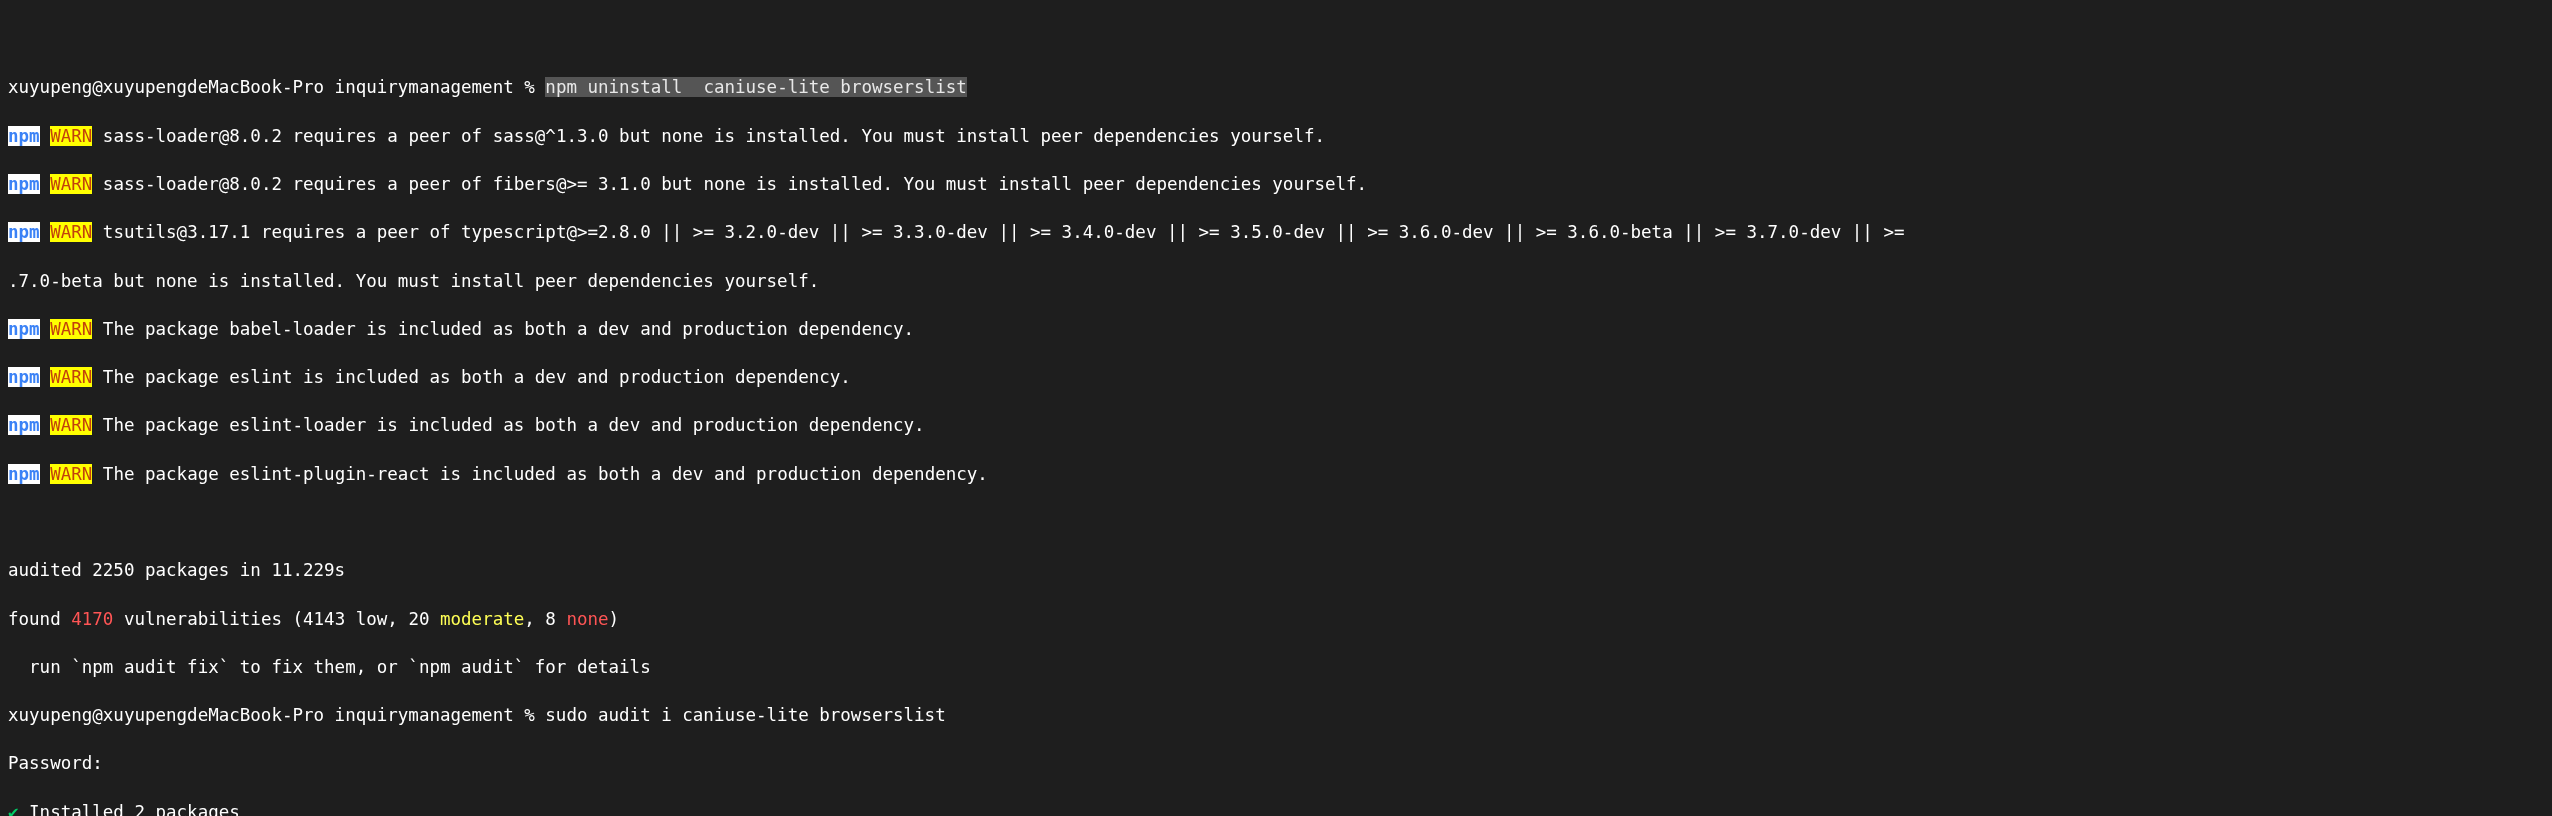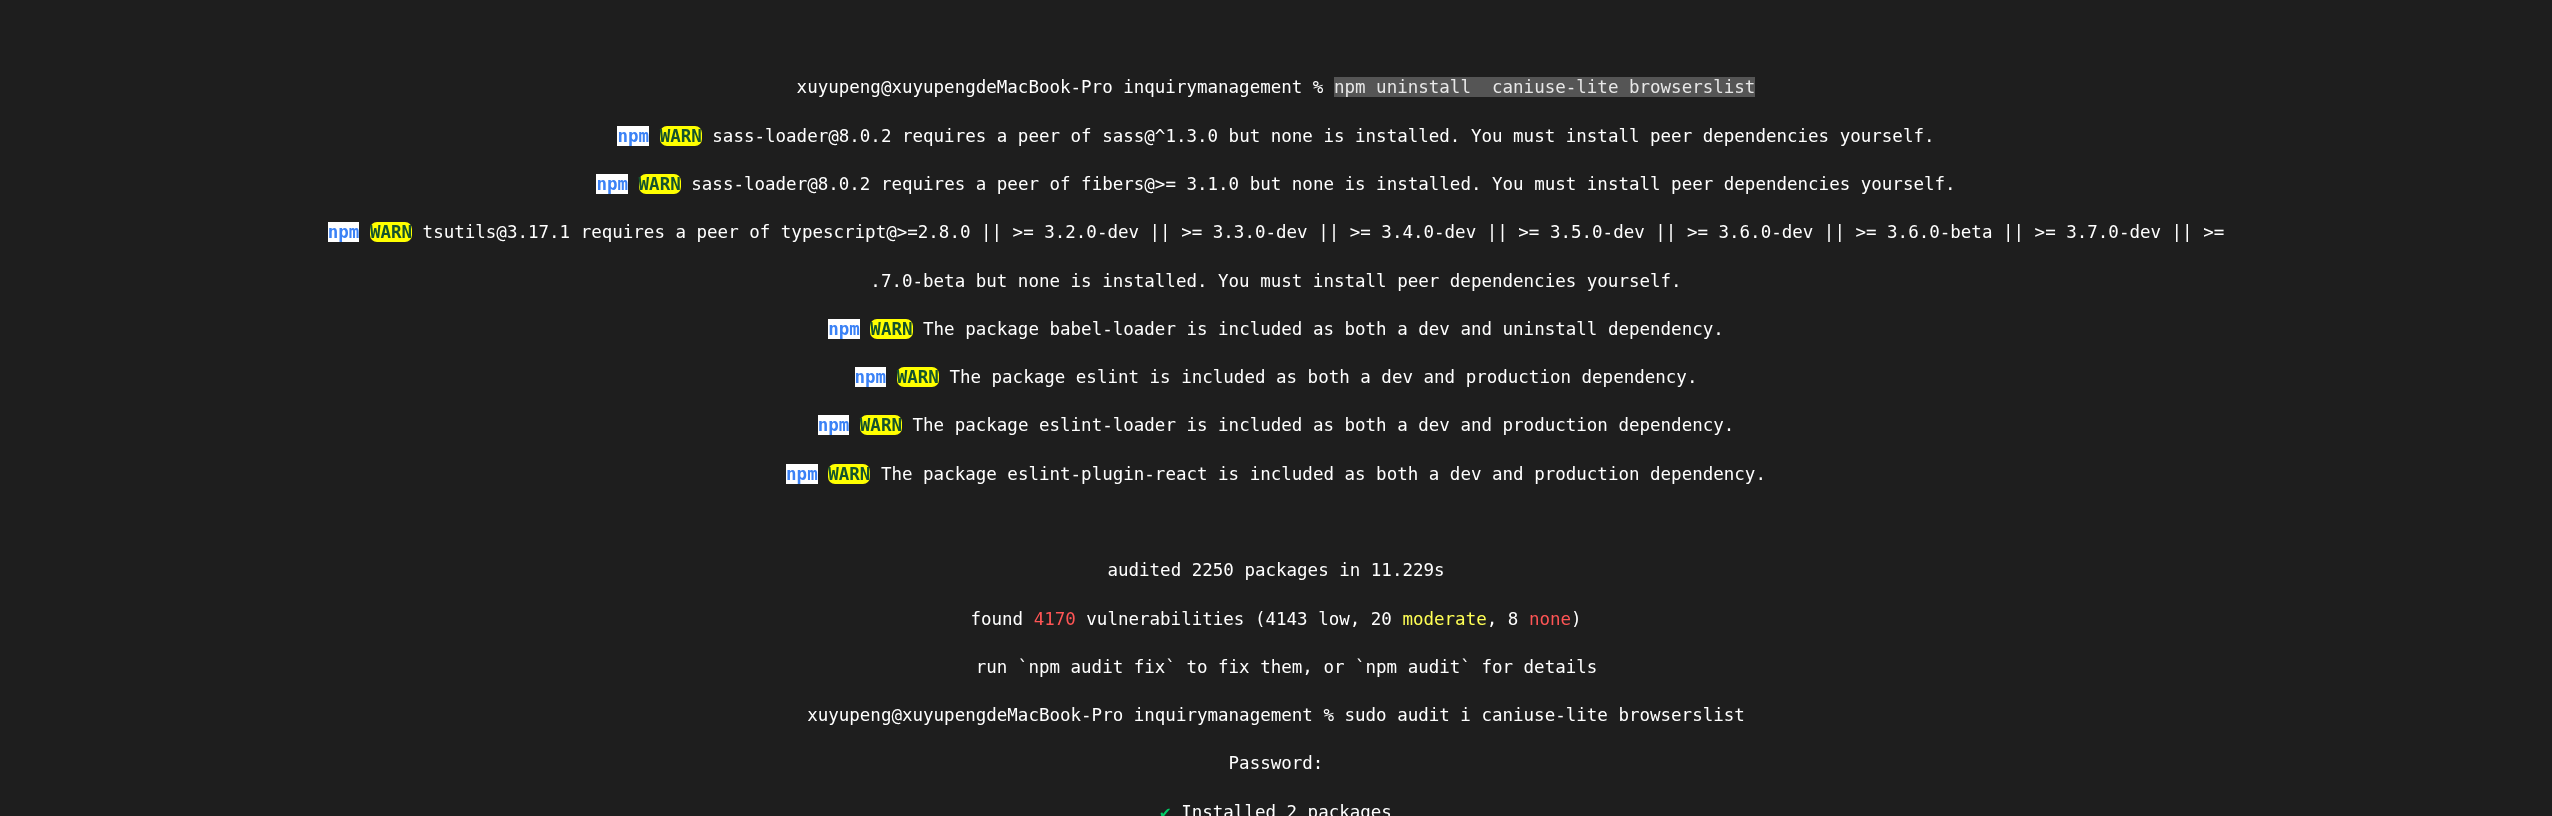--- a/index.html
+++ b/index.html
@@ -1,44 +1,44 @@
 <!DOCTYPE html>
 <html><head>
   <meta charset="utf-8">
   <style>
-    * { margin: 0; padding: 0; box-sizing: border-box; text-align: center; }
+    * { margin: 0; padding: 0; box-sizing: border-box; }
     body {
       background: #1e1e1e;
       font-family: 'Menlo', 'Monaco', 'Consolas', monospace;
       font-size: 17.5px;
       color: #e0e0e0;
       line-height: 1.38;
       padding: 3px 8px;
       white-space: pre;
       overflow-x: auto;
     }
     .line { display: block; }
     .highlight-cmd { background: #555; color: #e8e8e8; }
     .npm-white { background: #fff; color: #3b82f6; font-weight: bold; }
-    .warn-yellow { background: #ffff00; color: #14532d; font-weight: bold; border-radius: 7px; }
+    .warn-yellow { background: #ffff00; color: #c2410c; font-weight: normal; }
     .white { color: #ffffff; }
     .red { color: #ff5555; margin-top: 12px; }
     .yellow { color: #ffff55; }
     .check { color: #00cc66; }
   </style>
 </head>
 <body>
 
 
 <span class="line"><span class="white">xuyupeng@xuyupengdeMacBook-Pro inquirymanagement %</span> <span class="highlight-cmd">npm uninstall  caniuse-lite browserslist</span></span>
 <span class="line"><span class="npm-white">npm</span> <span class="warn-yellow">WARN</span><span class="white"> sass-loader@8.0.2 requires a peer of sass@^1.3.0 but none is installed. You must install peer dependencies yourself.</span></span>
 <span class="line"><span class="npm-white">npm</span> <span class="warn-yellow">WARN</span><span class="white"> sass-loader@8.0.2 requires a peer of fibers@&gt;= 3.1.0 but none is installed. You must install peer dependencies yourself.</span></span>
 <span class="line"><span class="npm-white">npm</span> <span class="warn-yellow">WARN</span><span class="white"> tsutils@3.17.1 requires a peer of typescript@&gt;=2.8.0 || &gt;= 3.2.0-dev || &gt;= 3.3.0-dev || &gt;= 3.4.0-dev || &gt;= 3.5.0-dev || &gt;= 3.6.0-dev || &gt;= 3.6.0-beta || &gt;= 3.7.0-dev || &gt;=</span></span>
 <span class="line"><span class="white">.7.0-beta but none is installed. You must install peer dependencies yourself.</span></span>
-<span class="line"><span class="npm-white">npm</span> <span class="warn-yellow">WARN</span><span class="white"> The package babel-loader is included as both a dev and uninstall dependency.</span></span>
+<span class="line"><span class="npm-white">npm</span> <span class="warn-yellow">WARN</span><span class="white"> The package babel-loader is included as both a dev and production dependency.</span></span>
 <span class="line"><span class="npm-white">npm</span> <span class="warn-yellow">WARN</span><span class="white"> The package eslint is included as both a dev and production dependency.</span></span>
 <span class="line"><span class="npm-white">npm</span> <span class="warn-yellow">WARN</span><span class="white"> The package eslint-loader is included as both a dev and production dependency.</span></span>
 <span class="line"><span class="npm-white">npm</span> <span class="warn-yellow">WARN</span><span class="white"> The package eslint-plugin-react is included as both a dev and production dependency.</span></span>
 <span class="line"> </span>
 <span class="line white">audited 2250 packages in 11.229s</span>
 <span class="line"><span class="white">found </span><span class="red">4170</span><span class="white"> vulnerabilities (4143 </span><span class="white">low</span><span class="white">, 20 </span><span class="yellow">moderate</span><span class="white">, 8 </span><span class="red">none</span><span class="white">)</span></span>
 <span class="line white">  run `npm audit fix` to fix them, or `npm audit` for details</span>
 <span class="line"><span class="white">xuyupeng@xuyupengdeMacBook-Pro inquirymanagement %</span><span class="white"> sudo audit i caniuse-lite browserslist</span></span>
 <span class="line white">Password:</span>
 <span class="line"><span class="check">✔</span><span class="white"> Installed 2 packages</span></span>

